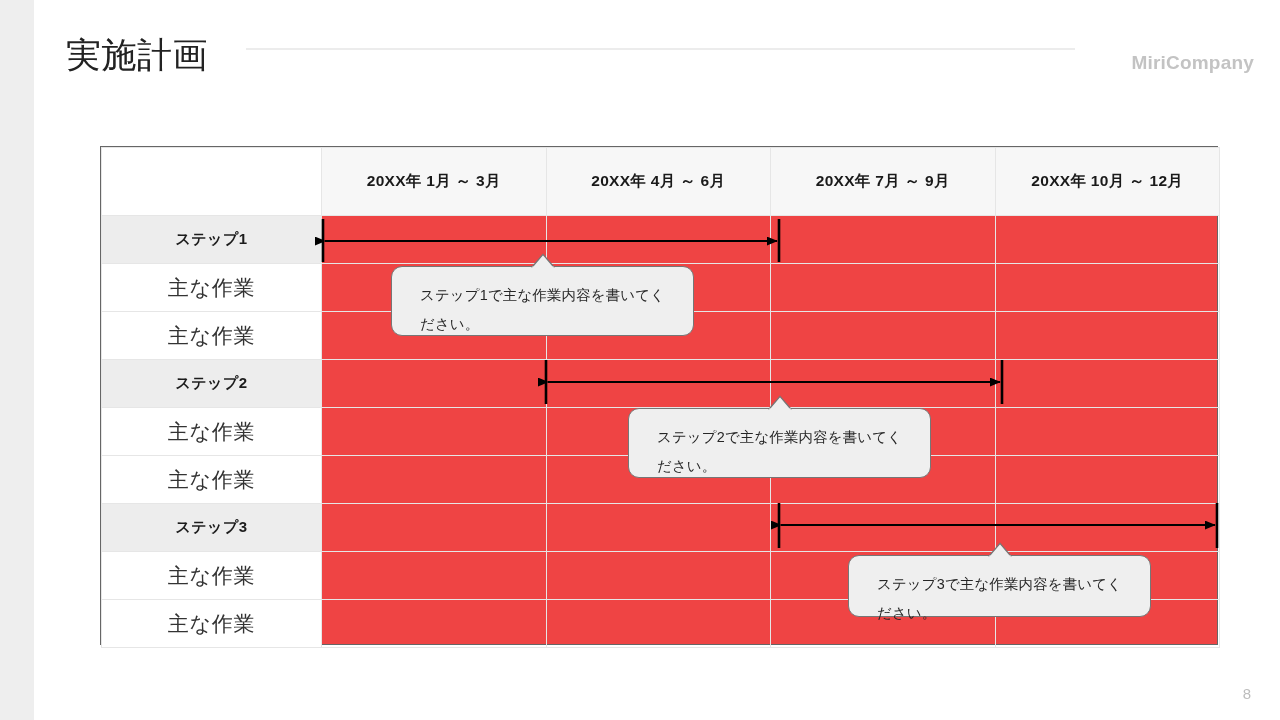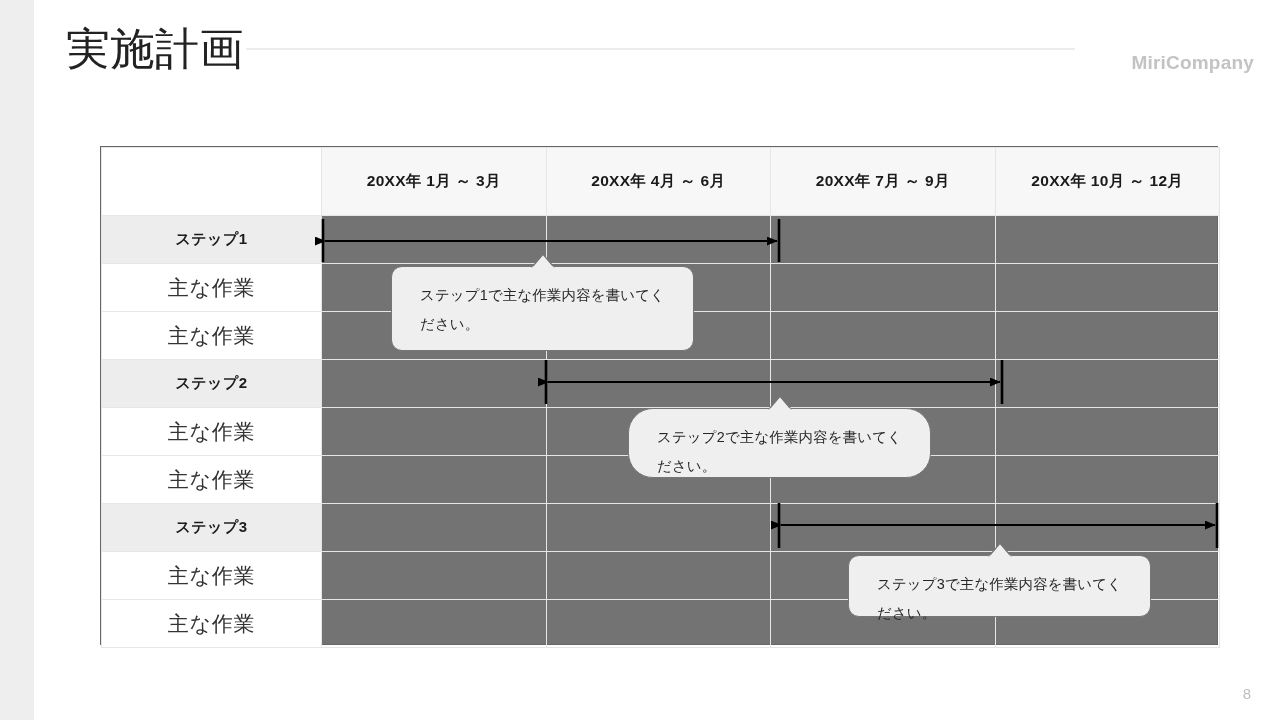--- a/index.html
+++ b/index.html
@@ -13,41 +13,41 @@
   .slide{position:absolute;inset:0;background:#fff;}
 
   
   .left-strip{
     position:absolute;left:0;top:0;width:34px;height:720px;
     background:#eeeeee;
   }
 
   
   .page-title{
-    position:absolute;left:66px;top:26px;
-    font-size:44px;line-height:46px;color:#222222;
+    position:absolute;left:66px;top:32px;
+    font-size:35px;line-height:46px;color:#222222;
     letter-spacing:.5px;font-weight:400;white-space:nowrap;
   }
   .title-rule{
     position:absolute;left:246px;top:48px;width:829px;height:2px;
     background:#ececec;
   }
   .brand{
     position:absolute;right:26px;top:52px;
     font-size:19px;font-weight:bold;color:#c3c3c3;
     letter-spacing:.2px;white-space:nowrap;
   }
 
   
   .table-wrap{
     position:absolute;left:100px;top:146px;
     width:1118px;height:499px;
     border:1.5px solid #666666;
     box-sizing:border-box;
-    background:#737373;
+    background:#ef4444;
   }
   table.plan{
     border-collapse:collapse;
     width:100%;height:100%;
     table-layout:fixed;
   }
   table.plan td,table.plan th{
     border:1px solid #e6e6e6;
     padding:0;margin:0;
     text-align:center;vertical-align:middle;
@@ -93,22 +93,22 @@
     padding:14px 20px 14px 28px;
     font-size:14.4px;line-height:29px;color:#262626;
     letter-spacing:.2px;
     text-align:left;
   }
   .callout .tail{
     position:absolute;top:-14px;left:50%;
     width:26px;height:15px;margin-left:-13px;
     overflow:visible;
   }
-  .co1{left:391px;top:266px;width:303px;height:85px;}
-  .co2{left:628px;top:408px;width:303px;height:70px;border-radius:25px;}
+  .co1{left:391px;top:266px;width:303px;height:70px;}
+  .co2{left:628px;top:408px;width:303px;height:70px;}
   .co3{left:848px;top:555px;width:303px;height:62px;}
 
   .page-num{
     position:absolute;right:29px;bottom:18px;
     font-size:15px;color:#bdbdbd;font-weight:400;
   }
 </style>
 </head>
 <body>
 

